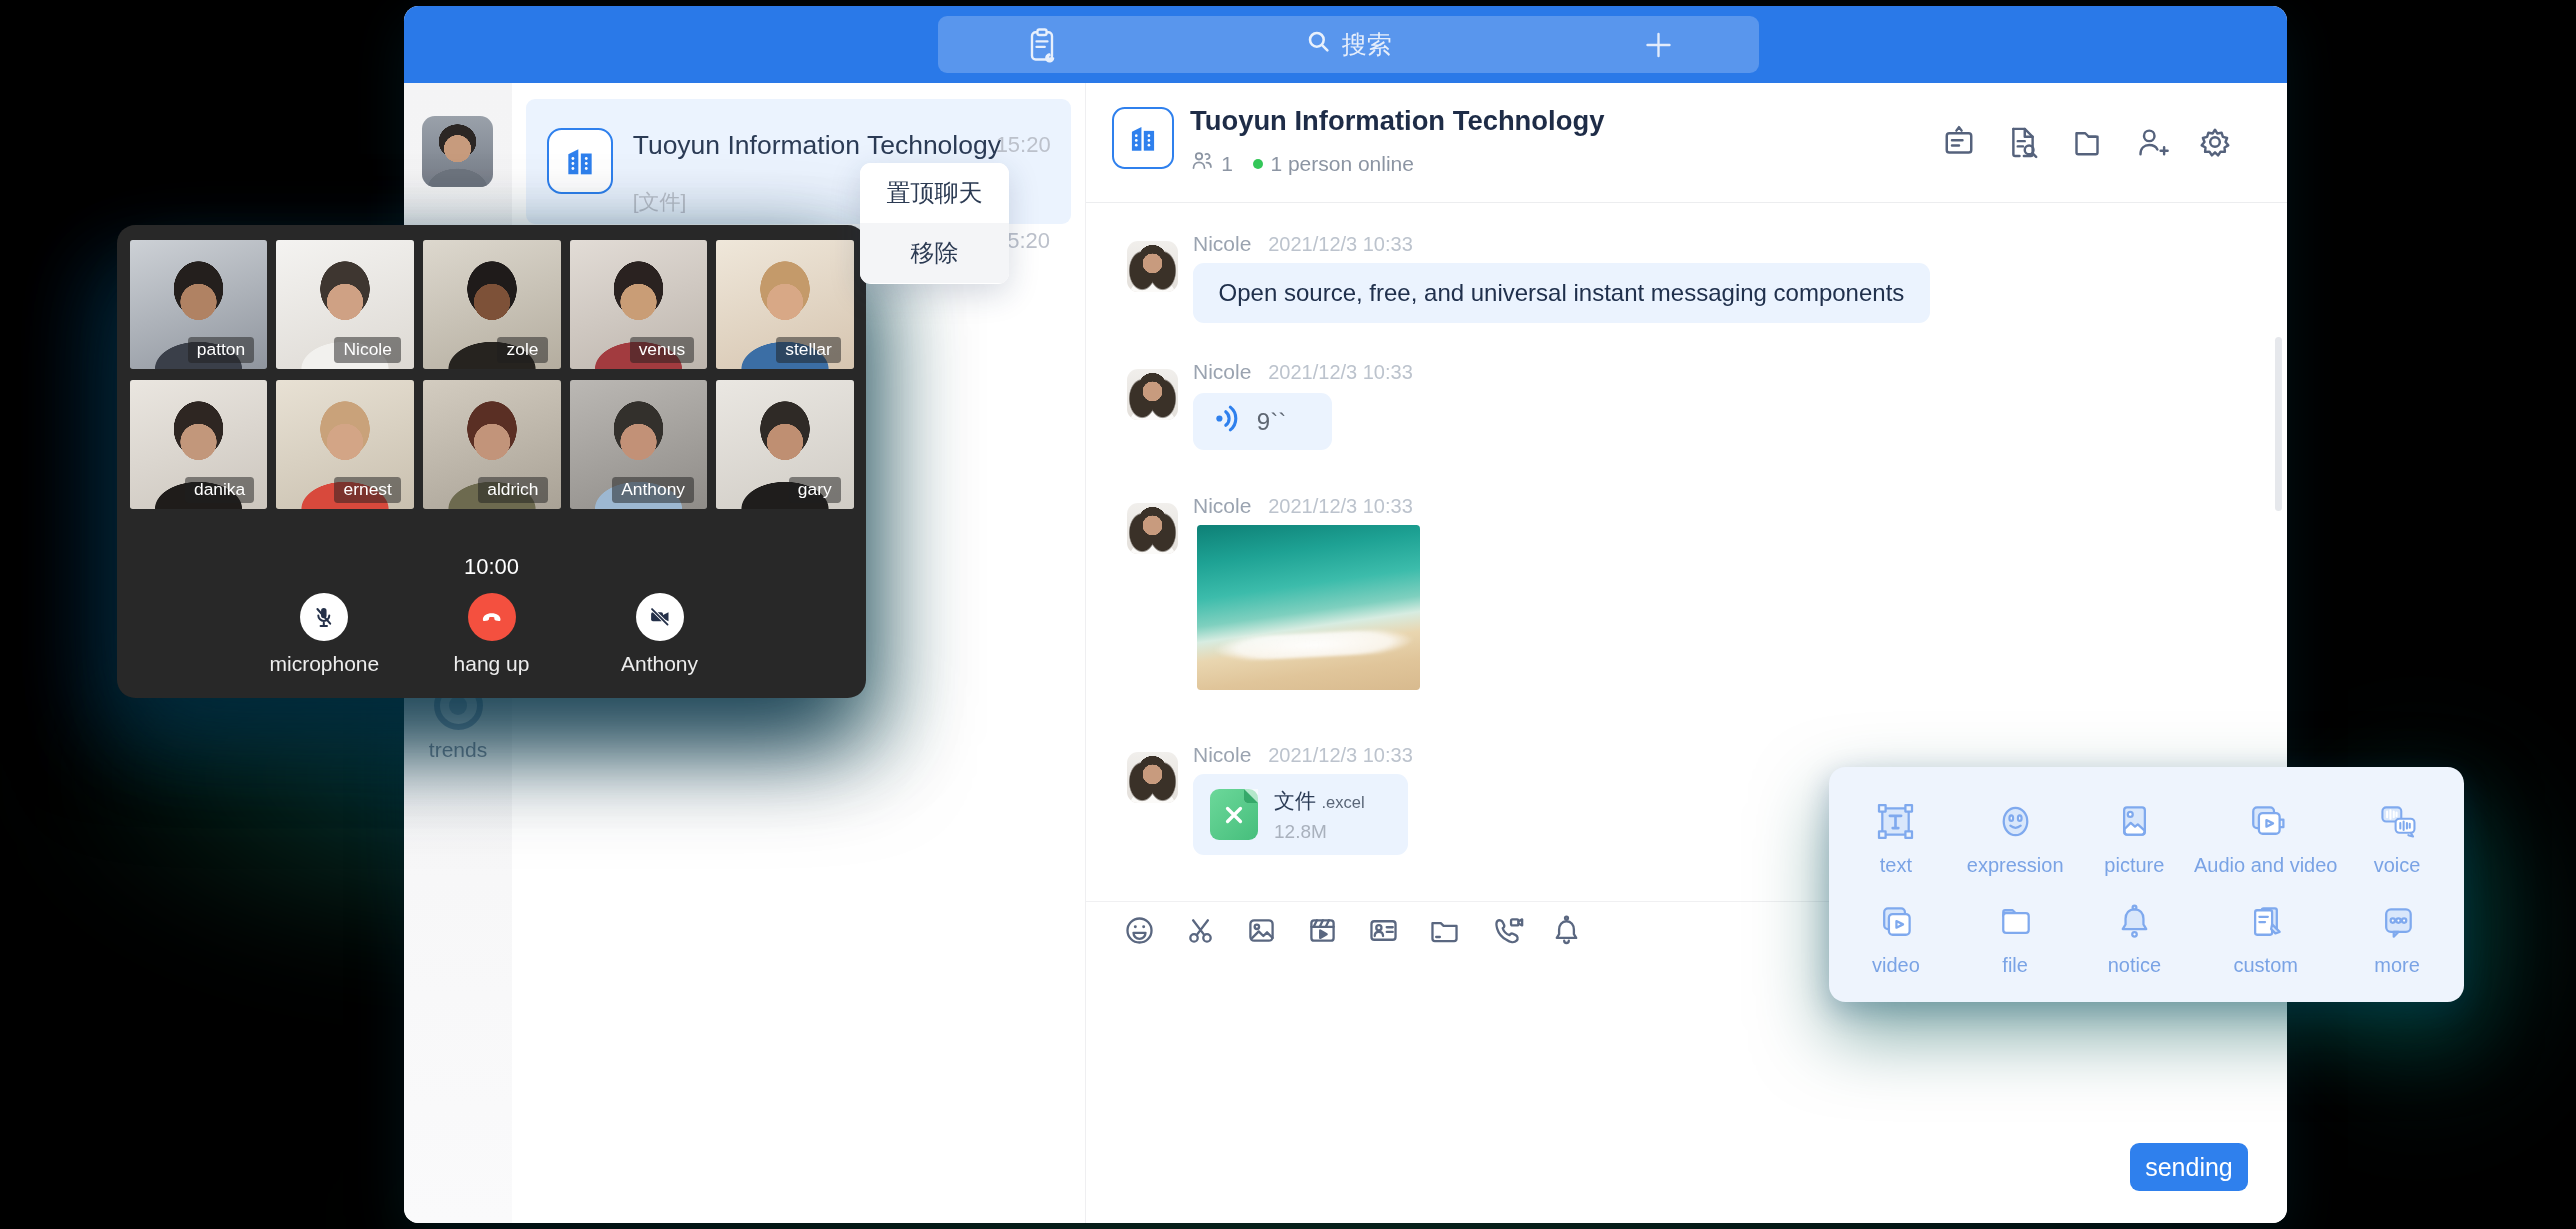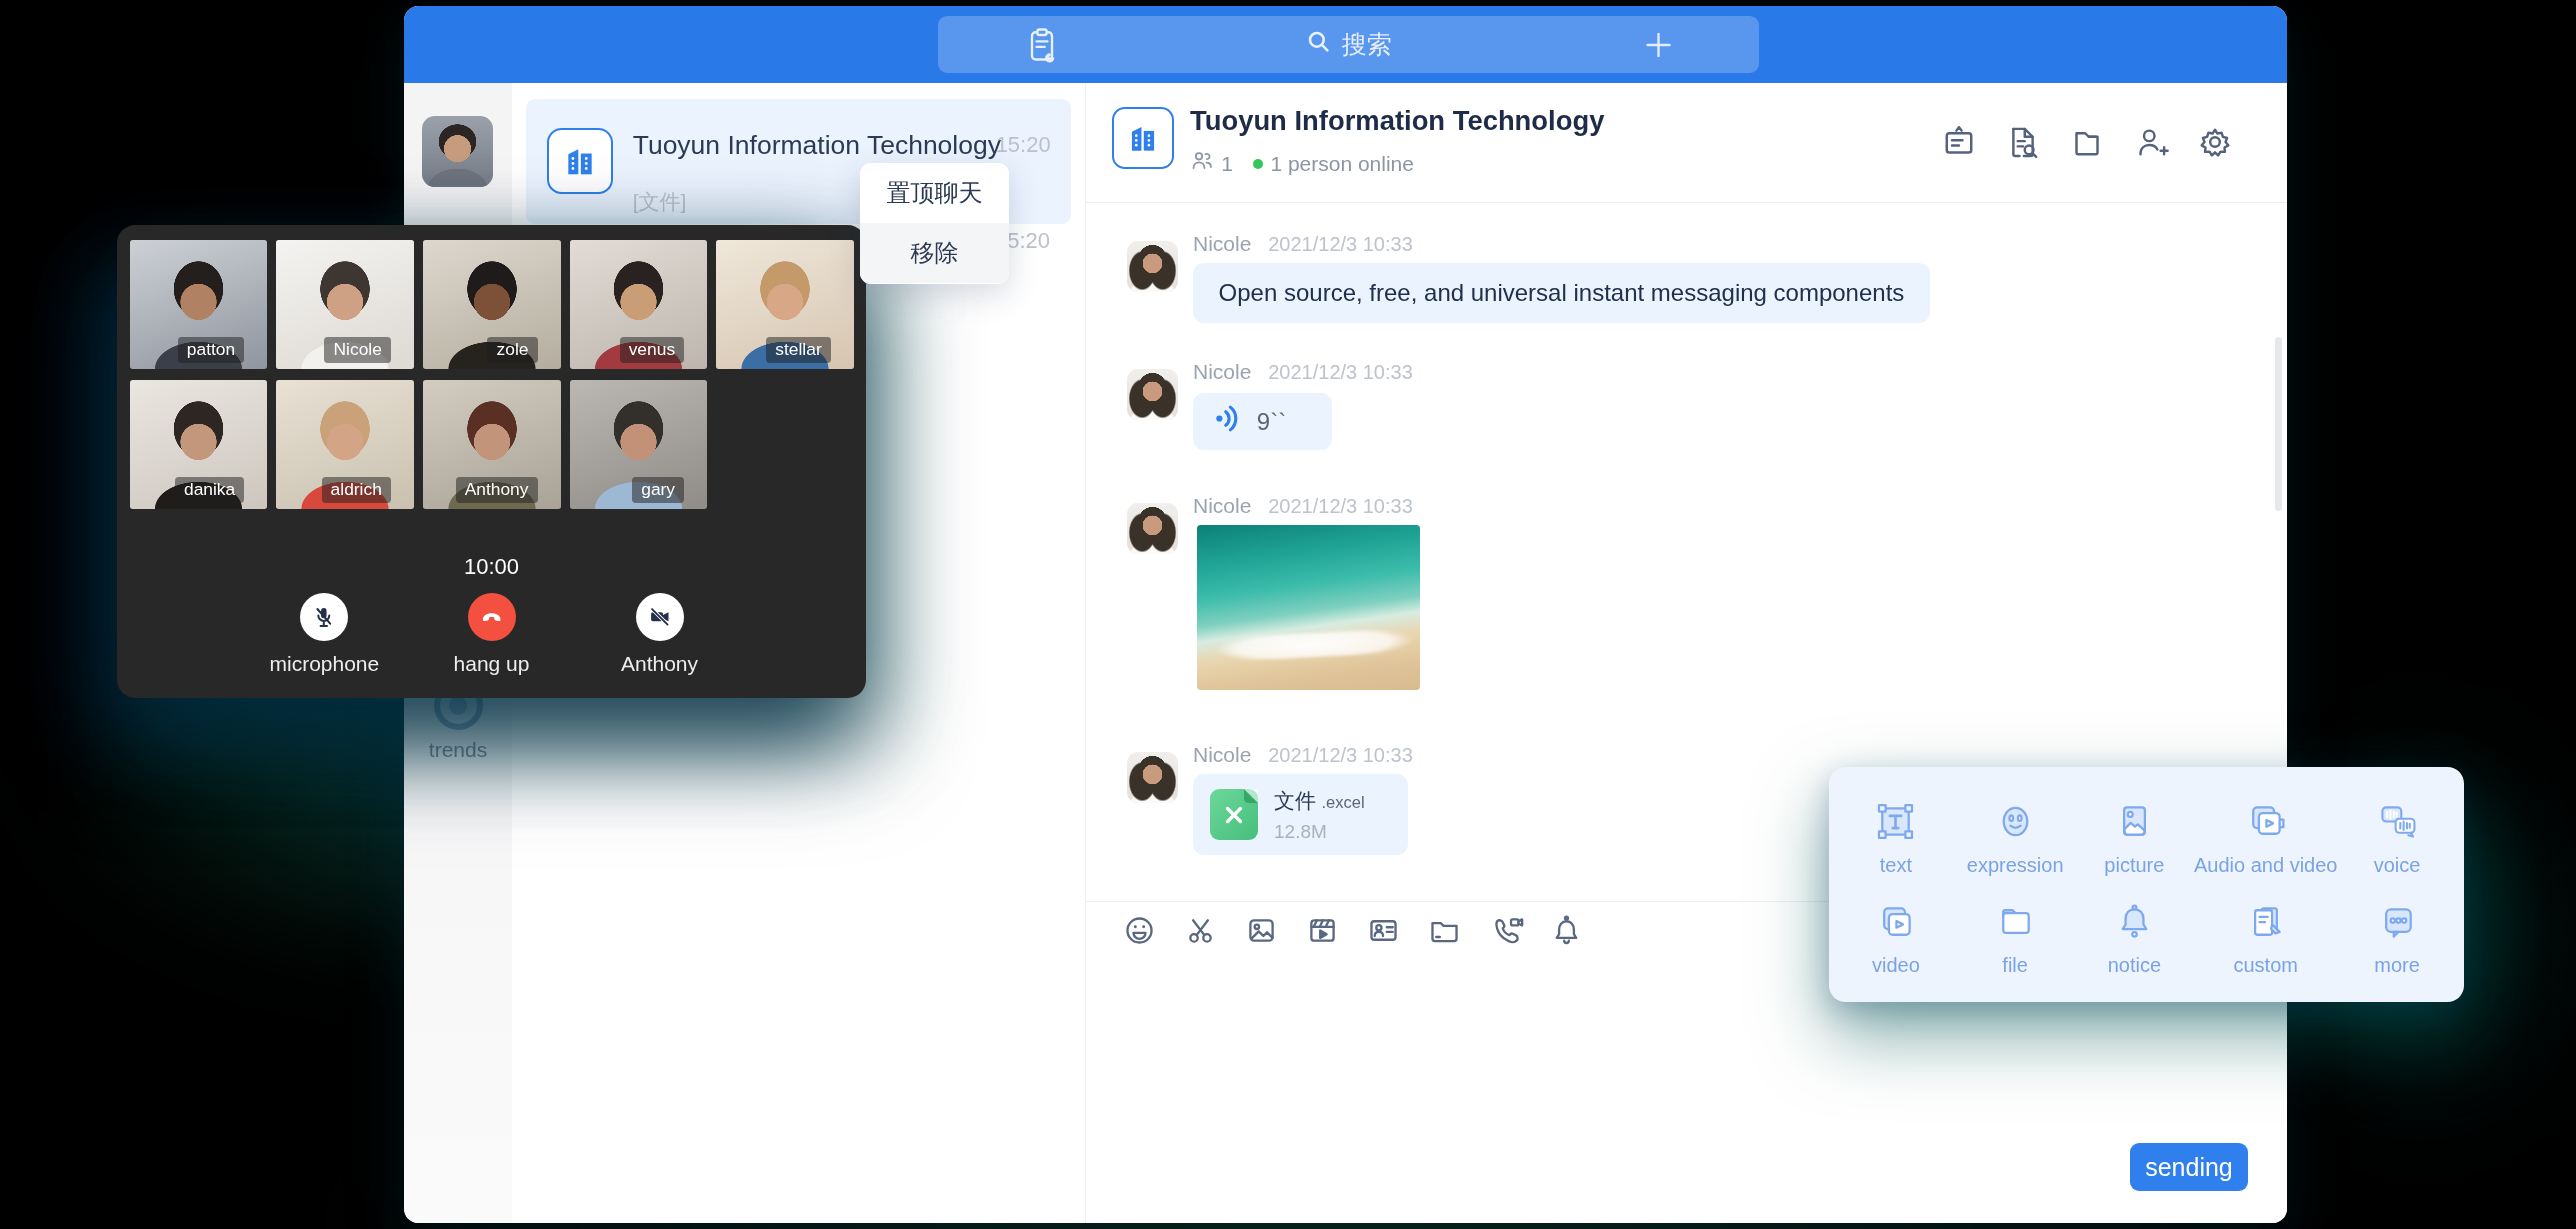--- a/index.html
+++ b/index.html
@@ -123,21 +123,21 @@
     background:#282828; border-radius:18.3px;
     box-shadow:0 50px 101px rgba(0,45,65,.65), -32px 32px 82px rgba(5,40,70,.55), 23px 41px 82px rgba(10,90,80,.35); }
   .tiles { position:absolute; left:12.8px; top:14.6px; width:724px; display:grid;
     grid-template-columns:repeat(5,1fr); grid-auto-rows:129px; gap:11px 9.1px; }
   .tile { position:relative; border-radius:2.7px; overflow:hidden;
     background:
       radial-gradient(circle 18.3px at 50% 48%, var(--skin,#c09378) 98%, transparent),
       radial-gradient(ellipse 25px 28px at 50% 38%, var(--hair,#332b26) 98%, transparent),
       radial-gradient(ellipse 44px 27.4px at 50% 100%, var(--shirt,#555) 98%, transparent),
       linear-gradient(160deg, var(--bg1,#ddd), var(--bg2,#aaa)); }
-  .tile-name { position:absolute; right:23px; bottom:5.5px; background:rgba(30,30,30,.5); color:#fff;
+  .tile-name { position:absolute; right:13px; bottom:5.5px; background:rgba(30,30,30,.5); color:#fff;
     font-size:17.4px; padding:2.7px 9.1px; border-radius:3.7px; }
   .tile:nth-child(1){--bg1:#cdd1d6;--bg2:#8f959e;--shirt:#3a3f49;--hair:#241f1d;--skin:#b08263;}
   .tile:nth-child(2){--bg1:#f4f3f1;--bg2:#ddd9d3;--shirt:#f2f1ee;--hair:#3e3630;--skin:#cfa184;}
   .tile:nth-child(3){--bg1:#ddd8ce;--bg2:#b4ad9f;--shirt:#26231f;--hair:#1f1b1a;--skin:#7d5138;}
   .tile:nth-child(4){--bg1:#e2dcd6;--bg2:#bdb5ad;--shirt:#a23b3f;--hair:#2a2220;--skin:#c99d76;}
   .tile:nth-child(5){--bg1:#efe7da;--bg2:#d6c5b0;--shirt:#3b6ea5;--hair:#c49a6a;--skin:#d8a field;}
   .tile:nth-child(5){--bg1:#efe7da;--bg2:#d6c5b0;--shirt:#3b6ea5;--hair:#c49a6a;--skin:#d8a886;}
   .tile:nth-child(6){--bg1:#eae6e0;--bg2:#ccc6be;--shirt:#1f1c1a;--hair:#2e2622;--skin:#c2977b;}
   .tile:nth-child(7){--bg1:#e8e1d4;--bg2:#c9c0af;--shirt:#d8493c;--hair:#c9a27a;--skin:#d3a586;}
   .tile:nth-child(8){--bg1:#d3ccc0;--bg2:#a9a296;--shirt:#6d6a4f;--hair:#5a2f24;--skin:#c2947a;}
@@ -438,20 +438,23 @@
       <div class="tile">
           <span class="tile-name">venus</span>
         </div>
       <div class="tile">
           <span class="tile-name">stellar</span>
         </div>
       <div class="tile">
           <span class="tile-name">danika</span>
         </div>
       <div class="tile">
+          <span class="tile-name">ernest</span>
+        </div>
+      <div class="tile">
           <span class="tile-name">aldrich</span>
         </div>
       <div class="tile">
           <span class="tile-name">Anthony</span>
         </div>
       <div class="tile">
           <span class="tile-name">gary</span>
         </div>
     </div>
     <div class="call-timer">10:00</div>

